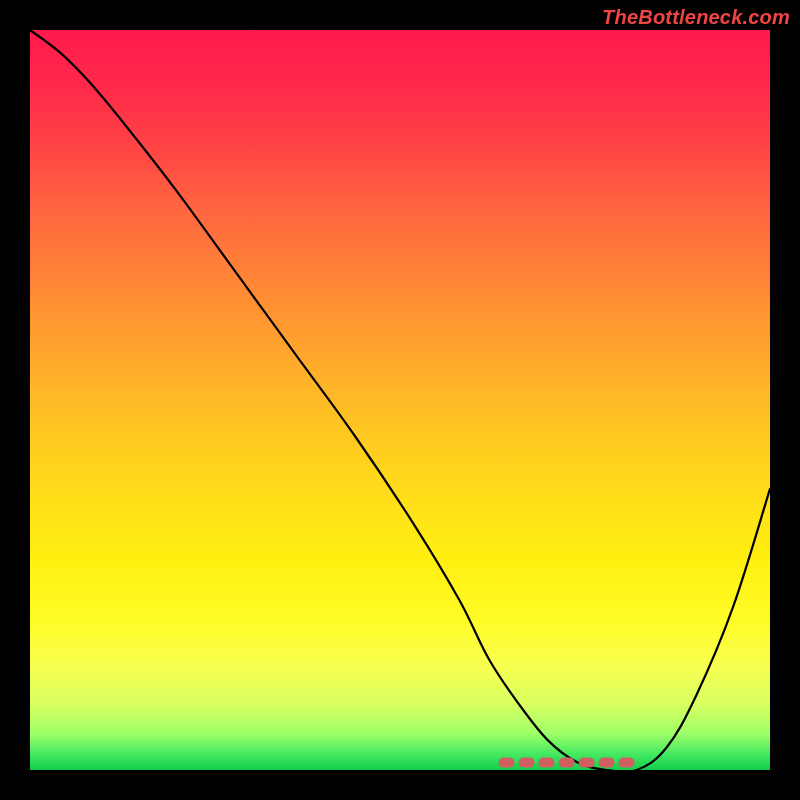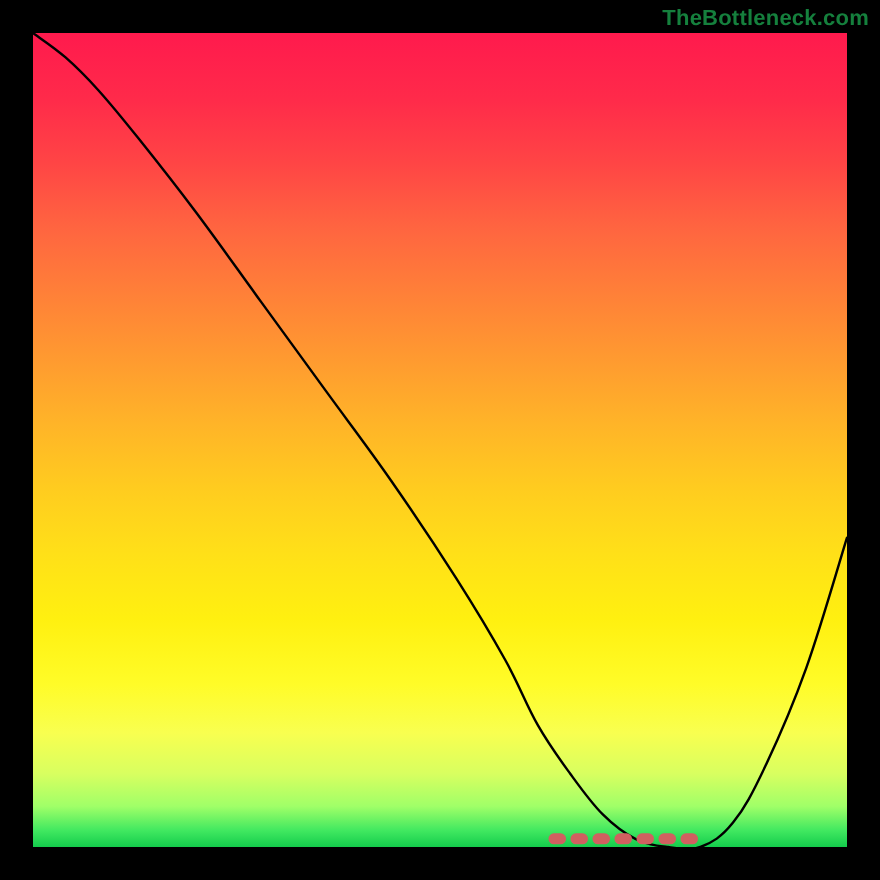--- a/index.html
+++ b/index.html
@@ -39,22 +39,23 @@
       #14cc4c 100%
     );
   }
   .watermark {
     position: absolute;
     top: 6px;
     right: 10px;
     font-family: Arial, Helvetica, sans-serif;
     font-size: 20px;
     font-weight: bold;
-    color: #15803d;
+    color: #ef4444;
     letter-spacing: 0.2px;
+    font-style: italic;
   }
   svg.curves {
     position: absolute;
     inset: 0;
     width: 100%;
     height: 100%;
     overflow: visible;
   }
   .curve {
     fill: none;

